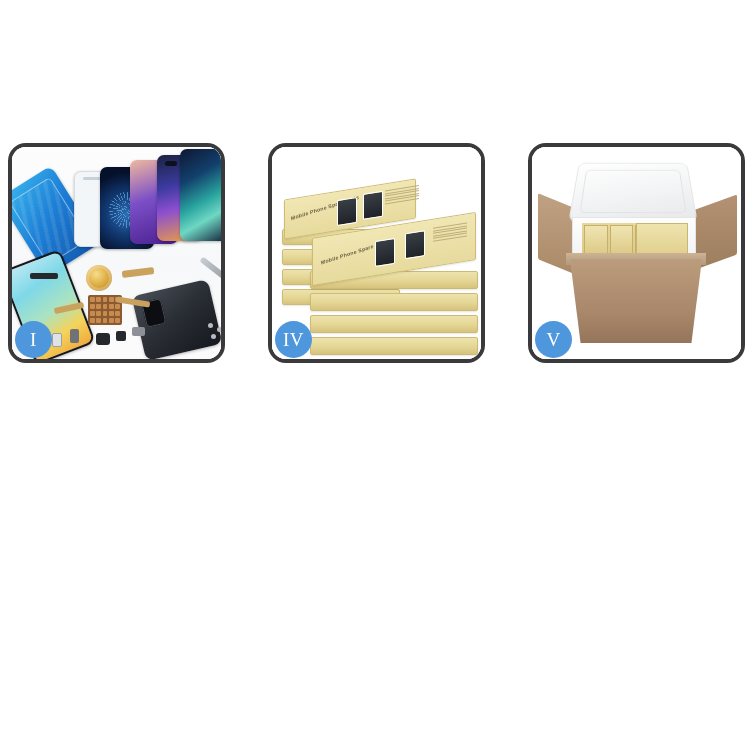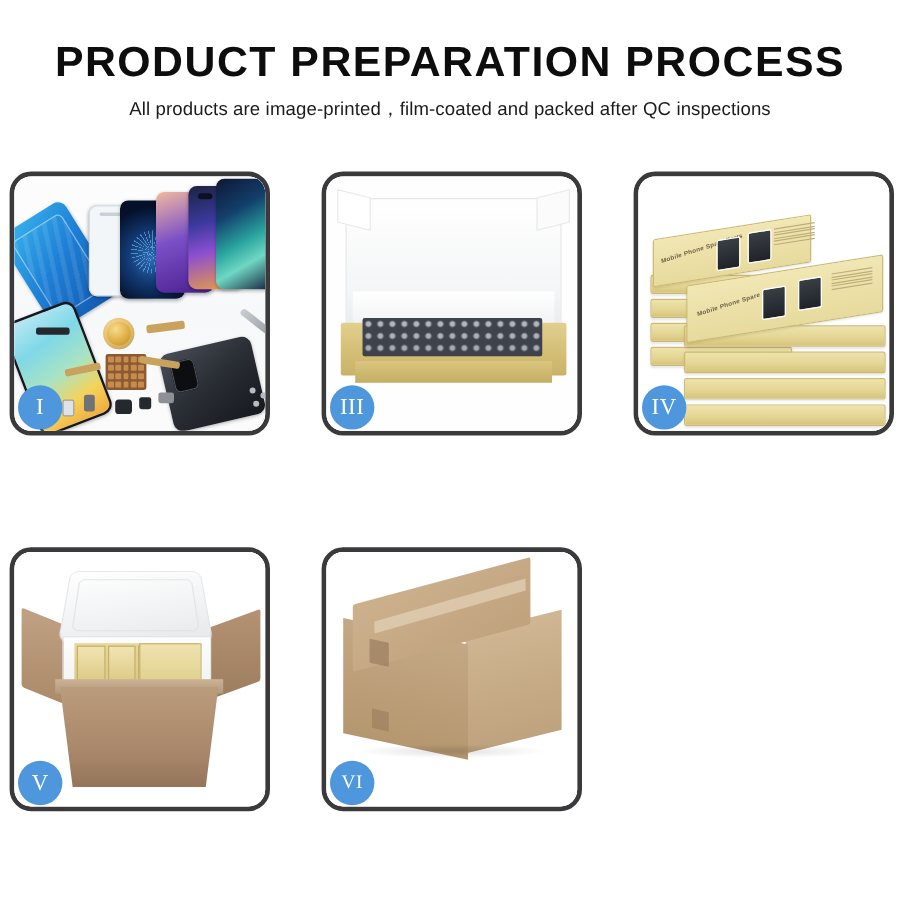--- a/index.html
+++ b/index.html
@@ -419,24 +419,20 @@
   .p6-shadow {
     position:absolute; left:24px; top:160px; width:160px; height:12px;
     background: radial-gradient(ellipse at center, rgba(0,0,0,.12) 0%, rgba(0,0,0,0) 70%);
   }
 </style>
 </head>
 <body>
 
 <div id="page">
 
-  <div class="header">
-    <div class="title">PRODUCT PREPARATION PROCESS</div>
-    <div class="subtitle">All products are image-printed，film-coated and packed after QC inspections</div>
-  </div>
 
   <div class="grid">
 
     <div class="panel">
       <div class="panel-inner">
         <div class="p1-bg"></div>
 
         <div class="scr p1-blue"></div>
         <div class="scr p1-glass"></div>
         <div class="scr p1-dark"></div>
@@ -485,31 +481,20 @@
         <div class="screws">
           <i style="left:0;top:0"></i>
             <i style="left:9px;top:4px"></i>
             <i style="left:3px;top:11px"></i>
         </div>
       </div>
       <div class="badge">I</div>
     </div>
 
 
-    <div class="panel">
-      <div class="panel-inner">
-        <div class="p3-bg"></div>
-        <div class="p3-lid"></div>
-        <div class="p3-foam"></div>
-        <div class="p3-tray"></div>
-        <div class="p3-wrap"></div>
-        <div class="p3-tray-front"></div>
-      </div>
-      <div class="badge">III</div>
-    </div>
 
     <div class="panel">
       <div class="panel-inner">
         <div class="p4-bg"></div>
         <div class="boxstack">
 
           <div class="kbox" style="left:6px;  top:62px;  width:118px; height:16px;"></div>
           <div class="kbox" style="left:6px;  top:82px;  width:118px; height:16px;"></div>
           <div class="kbox" style="left:6px;  top:102px; width:118px; height:16px;"></div>
           <div class="kbox" style="left:6px;  top:122px; width:118px; height:16px;"></div>
@@ -567,28 +552,15 @@
             <i></i>
             <i></i>
         </div>
         <div class="p5-innerFlat"></div>
         <div class="p5-cartonRim"></div>
         <div class="p5-cartonBody"></div>
       </div>
       <div class="badge">V</div>
     </div>
 
-    <div class="panel">
-      <div class="panel-inner">
-        <div class="p6-bg"></div>
-        <div class="p6-side"></div>
-        <div class="p6-front"></div>
-        <div class="p6-top"></div>
-        <div class="p6-tape"></div>
-        <div class="p6-tab1"></div>
-        <div class="p6-tab2"></div>
-        <div class="p6-shadow"></div>
-      </div>
-      <div class="badge small-num">VI</div>
-    </div>
 
   </div>
 </div>
 
 </body></html>

